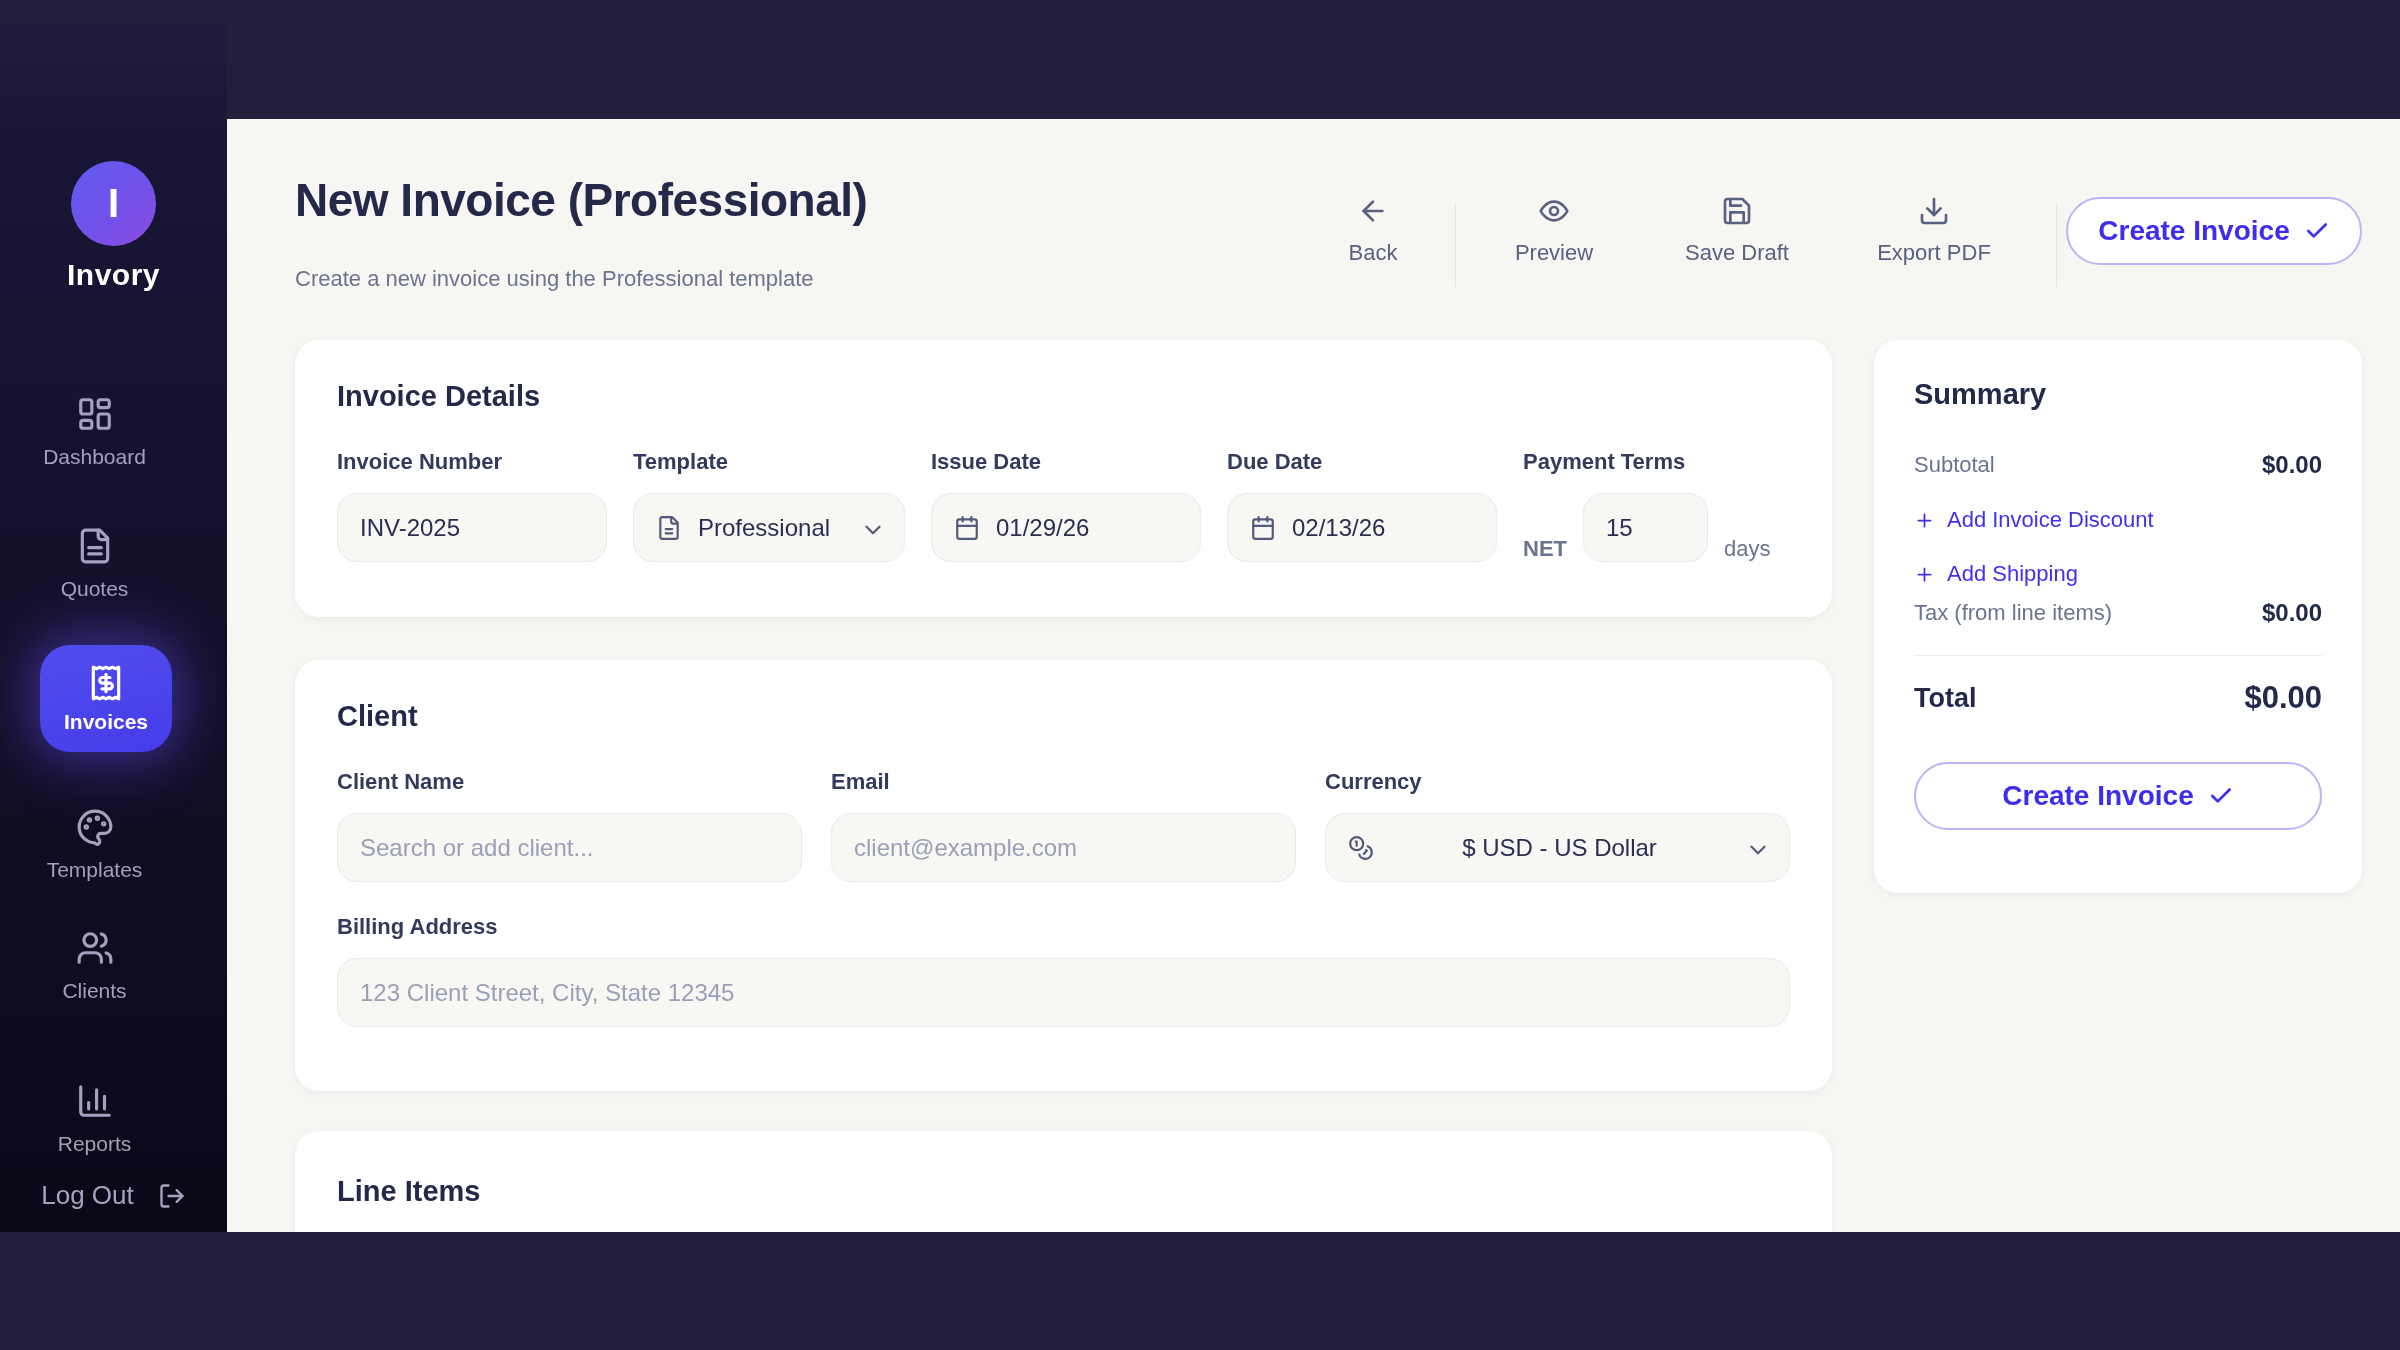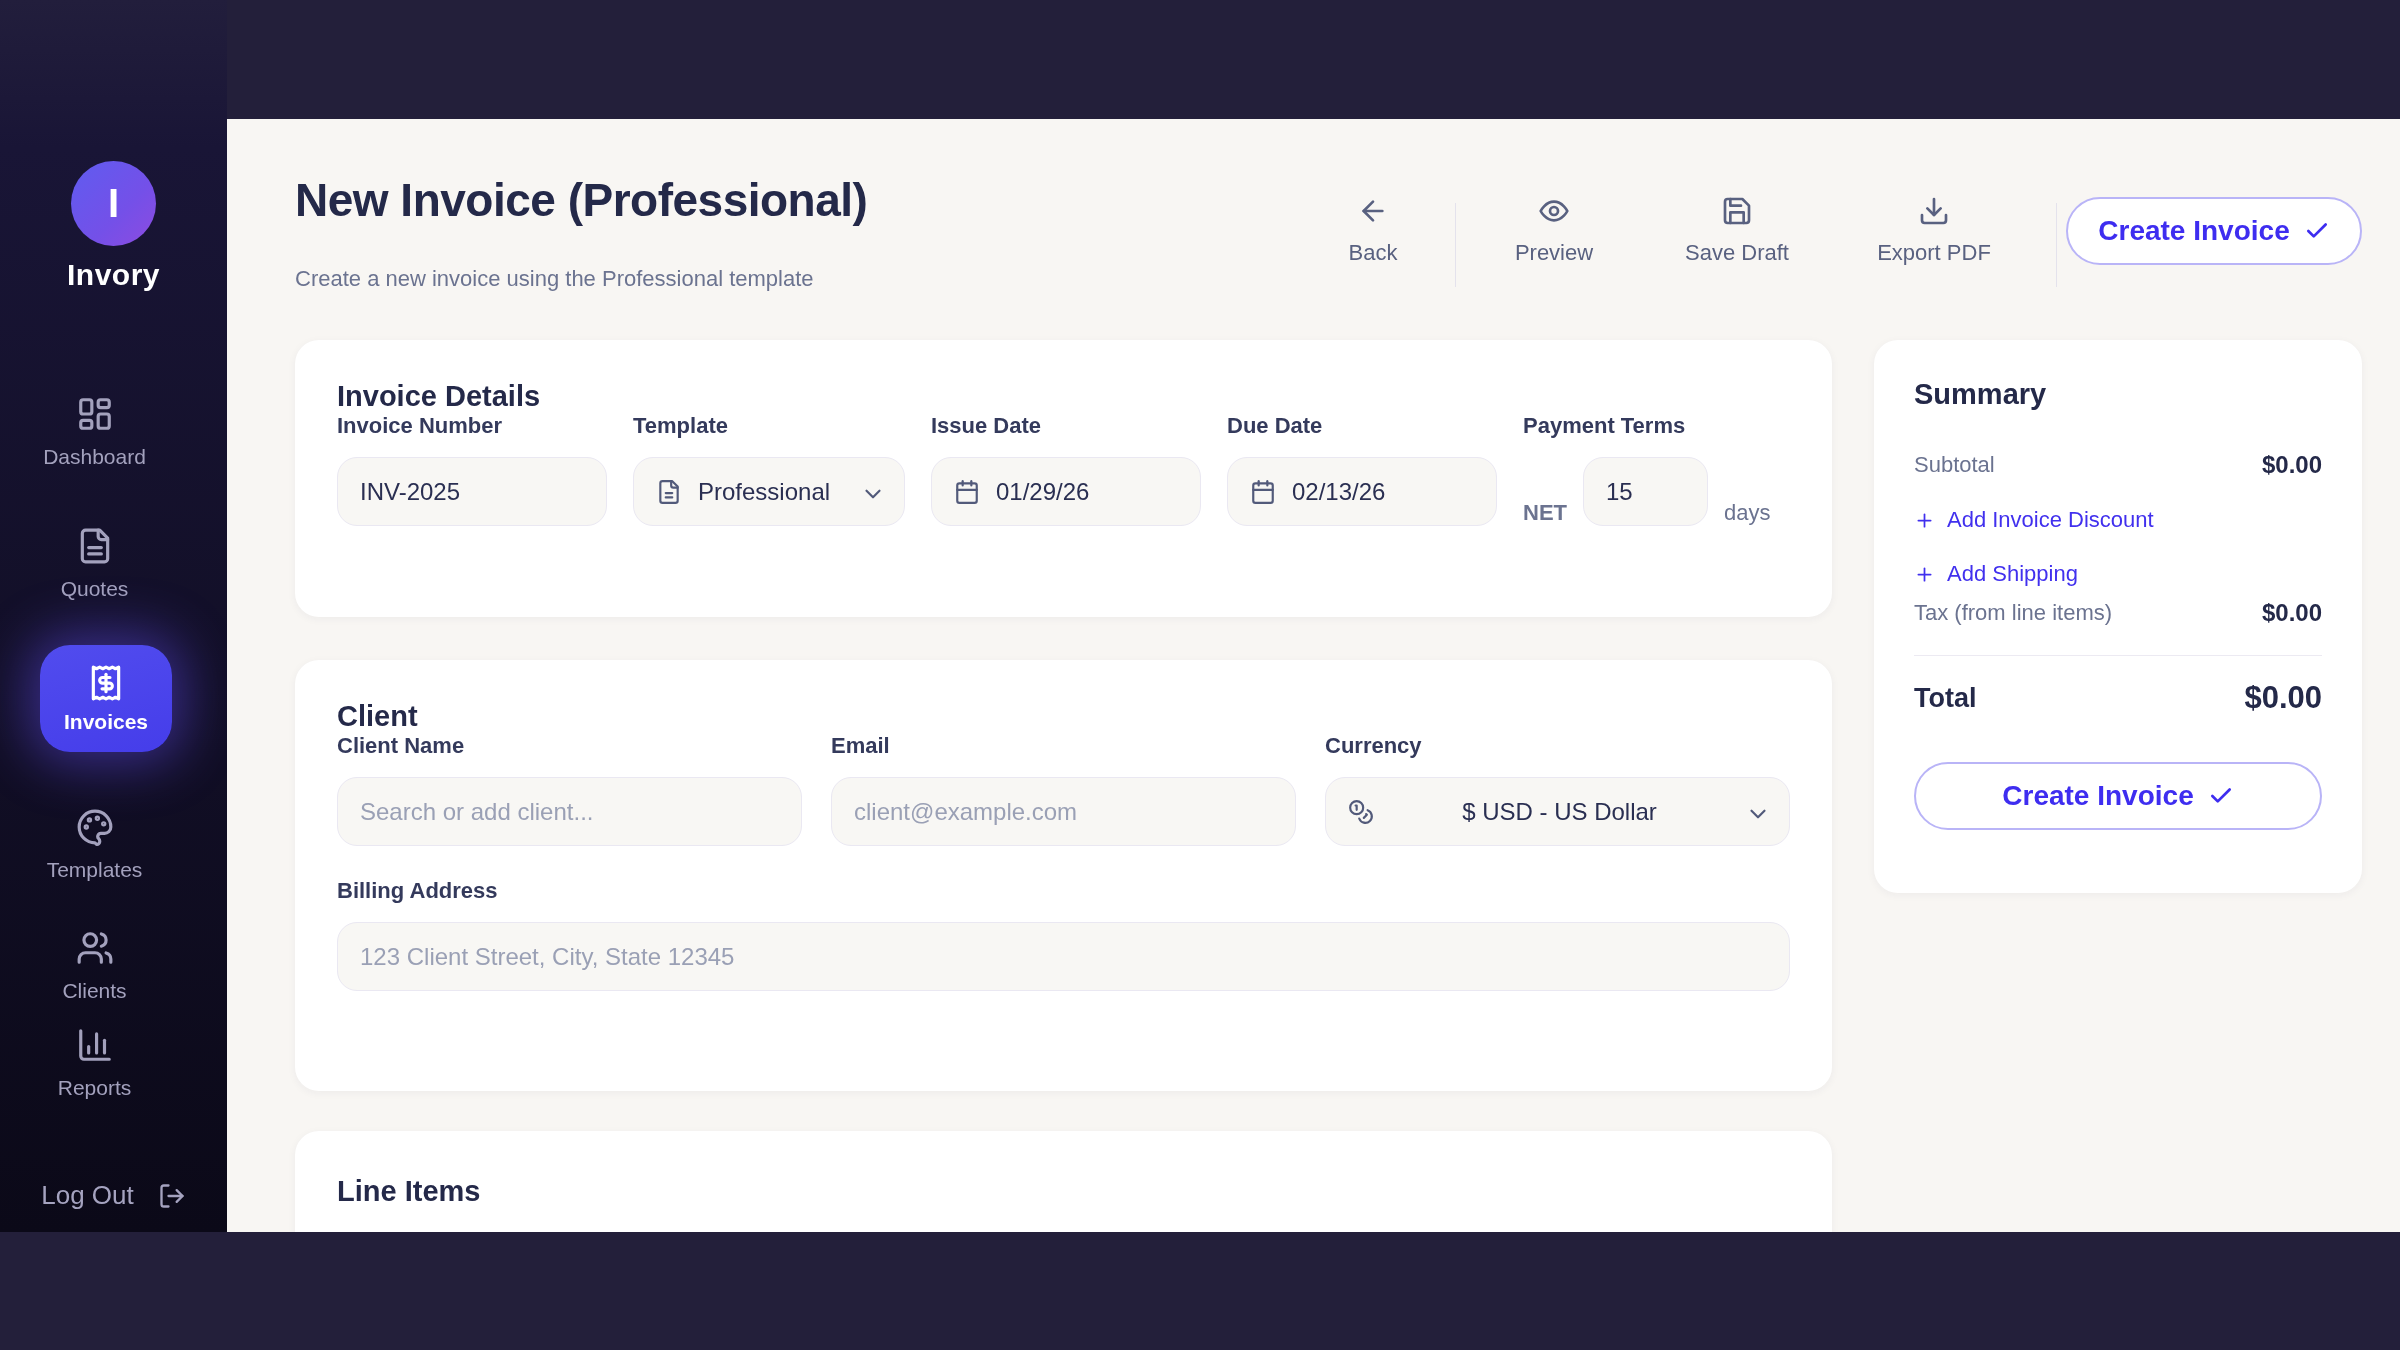--- a/index.html
+++ b/index.html
@@ -25,21 +25,21 @@
   .brand {
     position:absolute; top:258px; left:0; width:227px; text-align:center;
     color:#ffffff; font-size:30px; font-weight:700; letter-spacing:0.5px;
   }
   .nav-item {
     position:absolute; left:0; width:189px;
     display:flex; flex-direction:column; align-items:center; gap:12px;
     color:#a3a1bd; font-size:21px; cursor:pointer;
   }
   .nav-item svg { width:38px; height:38px; }
-  .ni-0{top:395px} .ni-1{top:527px} .ni-3{top:808px} .ni-4{top:929px} .ni-5{top:1026px}
+  .ni-0{top:395px} .ni-1{top:527px} .ni-3{top:808px} .ni-4{top:929px} .ni-5{top:1082px}
   .nav-active {
     position:absolute; left:40px; top:645px; width:132px; height:107px; border-radius:30px;
     background:linear-gradient(165deg,#514cee 0%,#453dea 100%);
     box-shadow:0 0 52px 12px rgba(104,82,255,0.45);
     display:flex; flex-direction:column; align-items:center; justify-content:center; gap:8px;
     color:#ffffff; font-size:21px; font-weight:600; cursor:pointer;
   }
   .nav-active svg { width:38px; height:38px; }
   .logout {
     position:absolute; top:1180px; left:0; width:227px;
@@ -85,21 +85,21 @@
   .card {
     position:absolute; background:#ffffff; border-radius:24px;
     box-shadow:0 2px 8px rgba(30,30,80,0.05);
   }
   .card h2 { margin:0; font-size:29px; font-weight:800; color:#242949; }
   .card-details  { left:68px;  top:221px;  width:1537px; height:277px; padding:40px 42px; }
   .card-client   { left:68px;  top:541px;  width:1537px; height:431px; padding:40px 42px; }
   .card-lineitems{ left:68px;  top:1012px; width:1537px; height:220px; padding:44px 42px; }
   .card-summary  { left:1647px; top:221px; width:488px;  height:553px; padding:38px 40px; }
 
-  .fields-row { display:flex; gap:26px; }
+  .fields-row { display:flex; gap:26px; margin-top:36px; }
   .field { display:flex; flex-direction:column; }
   .field-label { font-size:22px; font-weight:600; color:#343a5c; margin-bottom:18px; }
   .input-box {
     height:69px; border-radius:20px; background:#f8f7f4; border:1.5px solid #eae8f2;
     display:flex; align-items:center; padding:13px 22px; gap:16px;
     font-size:24px; color:#2a2f52;
   }
   .input-box svg { width:26px; height:26px; flex:none; color:#525a7a; }
   .input-box .chevron { margin-left:auto; color:#6b7390; width:22px; height:22px; }
   input.text-input {

